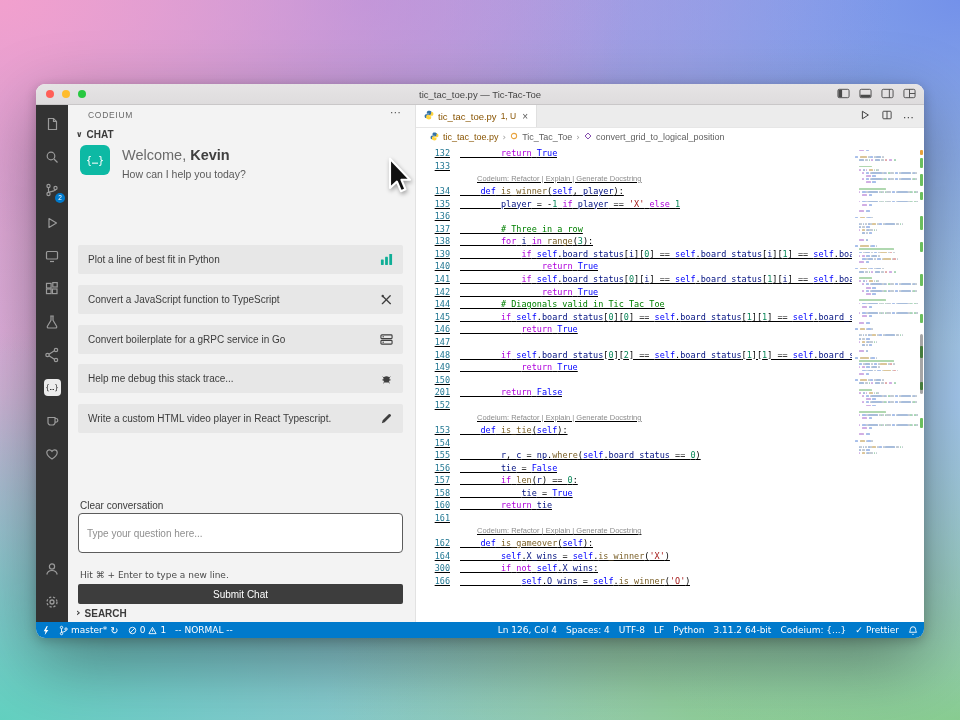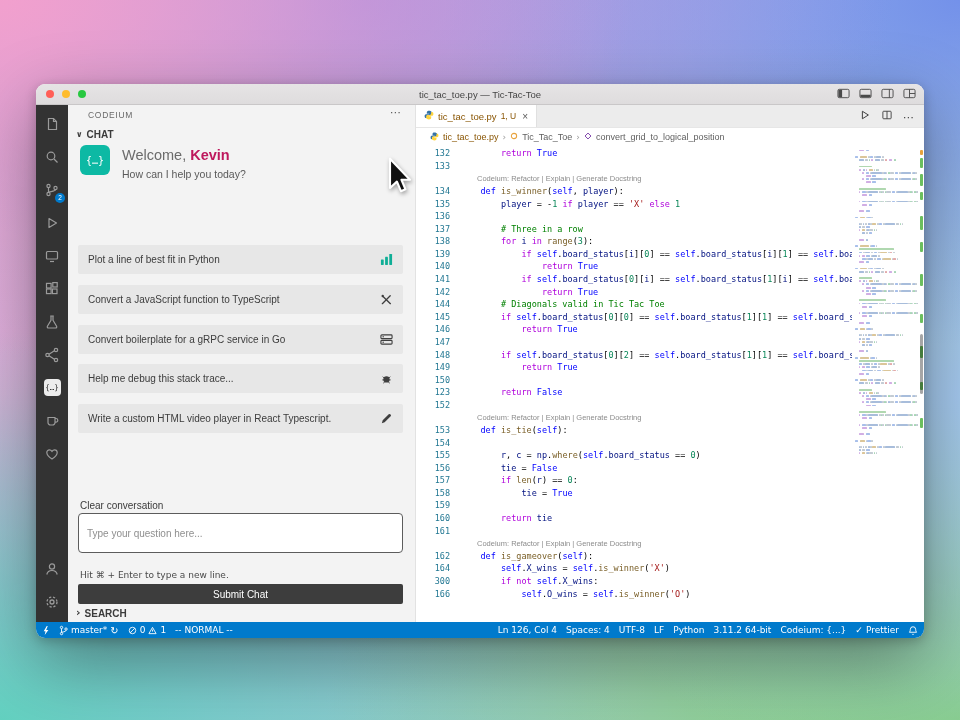--- a/index.html
+++ b/index.html
@@ -45,21 +45,21 @@
   .sb-menu{position:absolute;right:14px;top:1px;color:#555;font-size:11px;font-family:"DejaVu Sans",sans-serif;cursor:default;}
   .sb-menu::after{content:"⋯";}
   .section-head{position:absolute;left:8px;font-size:10px;font-weight:bold;color:#3b3b3b;display:flex;align-items:center;gap:4px;}
   .chev{font-family:"DejaVu Sans",sans-serif;font-size:8px;color:#3b3b3b;}
   .chev.down::after{content:"∨";}
   .chev.right::after{content:"›";font-size:11px;line-height:8px;}
   .logo{position:absolute;left:12px;top:40px;width:30px;height:30px;border-radius:6px;background:var(--codeium_teal,#0db9a4);
     display:flex;align-items:center;justify-content:center;color:#fff;font-family:"DejaVu Sans Mono",monospace;font-size:10px;}
   .logo::after{content:"{…}";}
   .welcome{position:absolute;left:54px;top:42px;font-size:14.5px;color:#6b6b6b;}
-  .welcome b{color:#be185d;}
+  .welcome b{color:#404040;}
   .subtitle{position:absolute;left:54px;top:63px;font-size:10.5px;color:#5a5a5a;}
   .card{position:absolute;left:10px;right:12px;height:29px;background:#e7e7e7;border-radius:2px;display:flex;align-items:center;
     justify-content:space-between;padding:0 10px;box-sizing:border-box;font-size:10px;color:#3c3c3c;cursor:default;}
   .card .c-icon{flex:none;display:flex;}
   .clear-link{position:absolute;left:12px;top:395px;font-size:10px;color:#3a3a3a;}
   .ask-box{position:absolute;left:10px;right:12px;top:408px;height:40px;background:#fff;border:1.5px solid #5c5c5c;
     border-radius:4px;box-sizing:border-box;}
   .ask-box input{width:100%;height:100%;border:none;outline:none;background:transparent;font-size:10px;
     font-family:"Liberation Sans",sans-serif;padding:6px 8px;box-sizing:border-box;color:#333;}
   .ask-box input::placeholder{color:#8f8f8f;}
@@ -76,21 +76,21 @@
   .tab .t-close::after{content:"×";}
   .tab-actions{margin-left:auto;display:flex;align-items:center;gap:10px;padding-right:10px;color:#3d3d3d;}
   .more-dots::after{content:"⋯";font-family:"DejaVu Sans",sans-serif;font-size:11px;}
   .breadcrumbs{height:18px;display:flex;align-items:center;gap:4px;padding-left:14px;font-size:9px;color:#616161;flex:none;}
   .breadcrumbs .bc-first{color:var(--modified_gold,#895503);}
   .bc-sep{color:#9a9a9a;font-family:"DejaVu Sans",sans-serif;}
   .bc-sep::after{content:"›";}
   .code-wrap{flex:1;position:relative;overflow:hidden;}
   .rows{position:absolute;left:0;top:1px;right:72px;bottom:0;overflow:hidden;}
   .code-row{height:12.58px;display:flex;align-items:center;white-space:pre;
-    font-family:"DejaVu Sans Mono",monospace;font-size:8.5px;}
+    font-family:"DejaVu Sans Mono",monospace;font-size:8.5px;text-decoration:underline;}
   .ln{width:34px;padding-right:10px;text-align:right;color:#237893;flex:none;}
   .code-text{overflow:hidden;}
   .lens-row .lens{margin-left:17px;font-family:"Liberation Sans",sans-serif;font-size:7.5px;color:#8c8c8c;}
   .tok-kw{color:#af00db;} .tok-df{color:#0000ff;} .tok-fn{color:#795e26;} .tok-vr{color:#001080;}
   .tok-st{color:#a31515;} .tok-nm{color:#098658;} .tok-cm{color:#008000;} .tok-pl{color:#000;}
   
   .minimap{position:absolute;top:3px;right:6px;width:66px;bottom:0;overflow:hidden;opacity:.9;}
   .mm-line{position:relative;height:3.2px;}
   .mm-line i{position:absolute;top:.6px;height:1.9px;border-radius:.5px;display:block;}
   .mm-kw{background:#cda6e2;} .mm-df{background:#9fb9e8;} .mm-fn{background:#d8c08e;} .mm-vr{background:#9fb6d8;}
@@ -366,30 +366,29 @@
             <div class="code-row"><span class="ln">140</span><span class="code-text"><span class="tok-pl">                </span><span class="tok-kw">return</span><span class="tok-pl"> </span><span class="tok-df">True</span></span></div>
             <div class="code-row"><span class="ln">141</span><span class="code-text"><span class="tok-pl">            </span><span class="tok-kw">if</span><span class="tok-pl"> </span><span class="tok-df">self</span><span class="tok-pl">.</span><span class="tok-vr">board_status</span><span class="tok-pl">[</span><span class="tok-nm">0</span><span class="tok-pl">][</span><span class="tok-vr">i</span><span class="tok-pl">] == </span><span class="tok-df">self</span><span class="tok-pl">.</span><span class="tok-vr">board_status</span><span class="tok-pl">[</span><span class="tok-nm">1</span><span class="tok-pl">][</span><span class="tok-vr">i</span><span class="tok-pl">] == </span><span class="tok-df">self</span><span class="tok-pl">.</span><span class="tok-vr">board_status</span></span></div>
             <div class="code-row"><span class="ln">142</span><span class="code-text"><span class="tok-pl">                </span><span class="tok-kw">return</span><span class="tok-pl"> </span><span class="tok-df">True</span></span></div>
             <div class="code-row"><span class="ln">144</span><span class="code-text"><span class="tok-pl">        </span><span class="tok-cm"># Diagonals valid in Tic Tac Toe</span></span></div>
             <div class="code-row"><span class="ln">145</span><span class="code-text"><span class="tok-pl">        </span><span class="tok-kw">if</span><span class="tok-pl"> </span><span class="tok-df">self</span><span class="tok-pl">.</span><span class="tok-vr">board_status</span><span class="tok-pl">[</span><span class="tok-nm">0</span><span class="tok-pl">][</span><span class="tok-nm">0</span><span class="tok-pl">] == </span><span class="tok-df">self</span><span class="tok-pl">.</span><span class="tok-vr">board_status</span><span class="tok-pl">[</span><span class="tok-nm">1</span><span class="tok-pl">][</span><span class="tok-nm">1</span><span class="tok-pl">] == </span><span class="tok-df">self</span><span class="tok-pl">.</span><span class="tok-vr">board_s</span></span></div>
             <div class="code-row"><span class="ln">146</span><span class="code-text"><span class="tok-pl">            </span><span class="tok-kw">return</span><span class="tok-pl"> </span><span class="tok-df">True</span></span></div>
             <div class="code-row"><span class="ln">147</span><span class="code-text"></span></div>
             <div class="code-row"><span class="ln">148</span><span class="code-text"><span class="tok-pl">        </span><span class="tok-kw">if</span><span class="tok-pl"> </span><span class="tok-df">self</span><span class="tok-pl">.</span><span class="tok-vr">board_status</span><span class="tok-pl">[</span><span class="tok-nm">0</span><span class="tok-pl">][</span><span class="tok-nm">2</span><span class="tok-pl">] == </span><span class="tok-df">self</span><span class="tok-pl">.</span><span class="tok-vr">board_status</span><span class="tok-pl">[</span><span class="tok-nm">1</span><span class="tok-pl">][</span><span class="tok-nm">1</span><span class="tok-pl">] == </span><span class="tok-df">self</span><span class="tok-pl">.</span><span class="tok-vr">board_s</span></span></div>
             <div class="code-row"><span class="ln">149</span><span class="code-text"><span class="tok-pl">            </span><span class="tok-kw">return</span><span class="tok-pl"> </span><span class="tok-df">True</span></span></div>
             <div class="code-row"><span class="ln">150</span><span class="code-text"></span></div>
-            <div class="code-row"><span class="ln">123</span><span class="code-text"><span class="tok-pl">        </span><span class="tok-kw">return</span><span class="tok-pl"> </span><span class="tok-df">False</span></span></div>
+            <div class="code-row"><span class="ln">201</span><span class="code-text"><span class="tok-pl">        </span><span class="tok-kw">return</span><span class="tok-pl"> </span><span class="tok-df">False</span></span></div>
             <div class="code-row"><span class="ln">152</span><span class="code-text"></span></div>
             <div class="code-row lens-row"><span class="ln"></span><span class="lens">Codeium: Refactor | Explain | Generate Docstring</span></div>
             <div class="code-row"><span class="ln">153</span><span class="code-text"><span class="tok-pl">    </span><span class="tok-df">def</span><span class="tok-pl"> </span><span class="tok-fn">is_tie</span><span class="tok-pl">(</span><span class="tok-df">self</span><span class="tok-pl">):</span></span></div>
             <div class="code-row"><span class="ln">154</span><span class="code-text"></span></div>
             <div class="code-row"><span class="ln">155</span><span class="code-text"><span class="tok-pl">        </span><span class="tok-vr">r</span><span class="tok-pl">, </span><span class="tok-vr">c</span><span class="tok-pl"> = </span><span class="tok-vr">np</span><span class="tok-pl">.</span><span class="tok-fn">where</span><span class="tok-pl">(</span><span class="tok-df">self</span><span class="tok-pl">.</span><span class="tok-vr">board_status</span><span class="tok-pl"> == </span><span class="tok-nm">0</span><span class="tok-pl">)</span></span></div>
             <div class="code-row"><span class="ln">156</span><span class="code-text"><span class="tok-pl">        </span><span class="tok-vr">tie</span><span class="tok-pl"> = </span><span class="tok-df">False</span></span></div>
             <div class="code-row"><span class="ln">157</span><span class="code-text"><span class="tok-pl">        </span><span class="tok-kw">if</span><span class="tok-pl"> </span><span class="tok-fn">len</span><span class="tok-pl">(</span><span class="tok-vr">r</span><span class="tok-pl">) == </span><span class="tok-nm">0</span><span class="tok-pl">:</span></span></div>
             <div class="code-row"><span class="ln">158</span><span class="code-text"><span class="tok-pl">            </span><span class="tok-vr">tie</span><span class="tok-pl"> = </span><span class="tok-df">True</span></span></div>
-            <div class="code-row"><span class="ln">159</span><span class="code-text"></span></div>
             <div class="code-row"><span class="ln">160</span><span class="code-text"><span class="tok-pl">        </span><span class="tok-kw">return</span><span class="tok-pl"> </span><span class="tok-vr">tie</span></span></div>
             <div class="code-row"><span class="ln">161</span><span class="code-text"></span></div>
             <div class="code-row lens-row"><span class="ln"></span><span class="lens">Codeium: Refactor | Explain | Generate Docstring</span></div>
             <div class="code-row"><span class="ln">162</span><span class="code-text"><span class="tok-pl">    </span><span class="tok-df">def</span><span class="tok-pl"> </span><span class="tok-fn">is_gameover</span><span class="tok-pl">(</span><span class="tok-df">self</span><span class="tok-pl">):</span></span></div>
             <div class="code-row"><span class="ln">164</span><span class="code-text"><span class="tok-pl">        </span><span class="tok-df">self</span><span class="tok-pl">.</span><span class="tok-vr">X_wins</span><span class="tok-pl"> = </span><span class="tok-df">self</span><span class="tok-pl">.</span><span class="tok-fn">is_winner</span><span class="tok-pl">(</span><span class="tok-st">'X'</span><span class="tok-pl">)</span></span></div>
             <div class="code-row"><span class="ln">300</span><span class="code-text"><span class="tok-pl">        </span><span class="tok-kw">if</span><span class="tok-pl"> </span><span class="tok-kw">not</span><span class="tok-pl"> </span><span class="tok-df">self</span><span class="tok-pl">.</span><span class="tok-vr">X_wins</span><span class="tok-pl">:</span></span></div>
             <div class="code-row"><span class="ln">166</span><span class="code-text"><span class="tok-pl">            </span><span class="tok-df">self</span><span class="tok-pl">.</span><span class="tok-vr">O_wins</span><span class="tok-pl"> = </span><span class="tok-df">self</span><span class="tok-pl">.</span><span class="tok-fn">is_winner</span><span class="tok-pl">(</span><span class="tok-st">'O'</span><span class="tok-pl">)</span></span></div>
           </div>
         <div class="minimap">
             <div class="mm-line">

